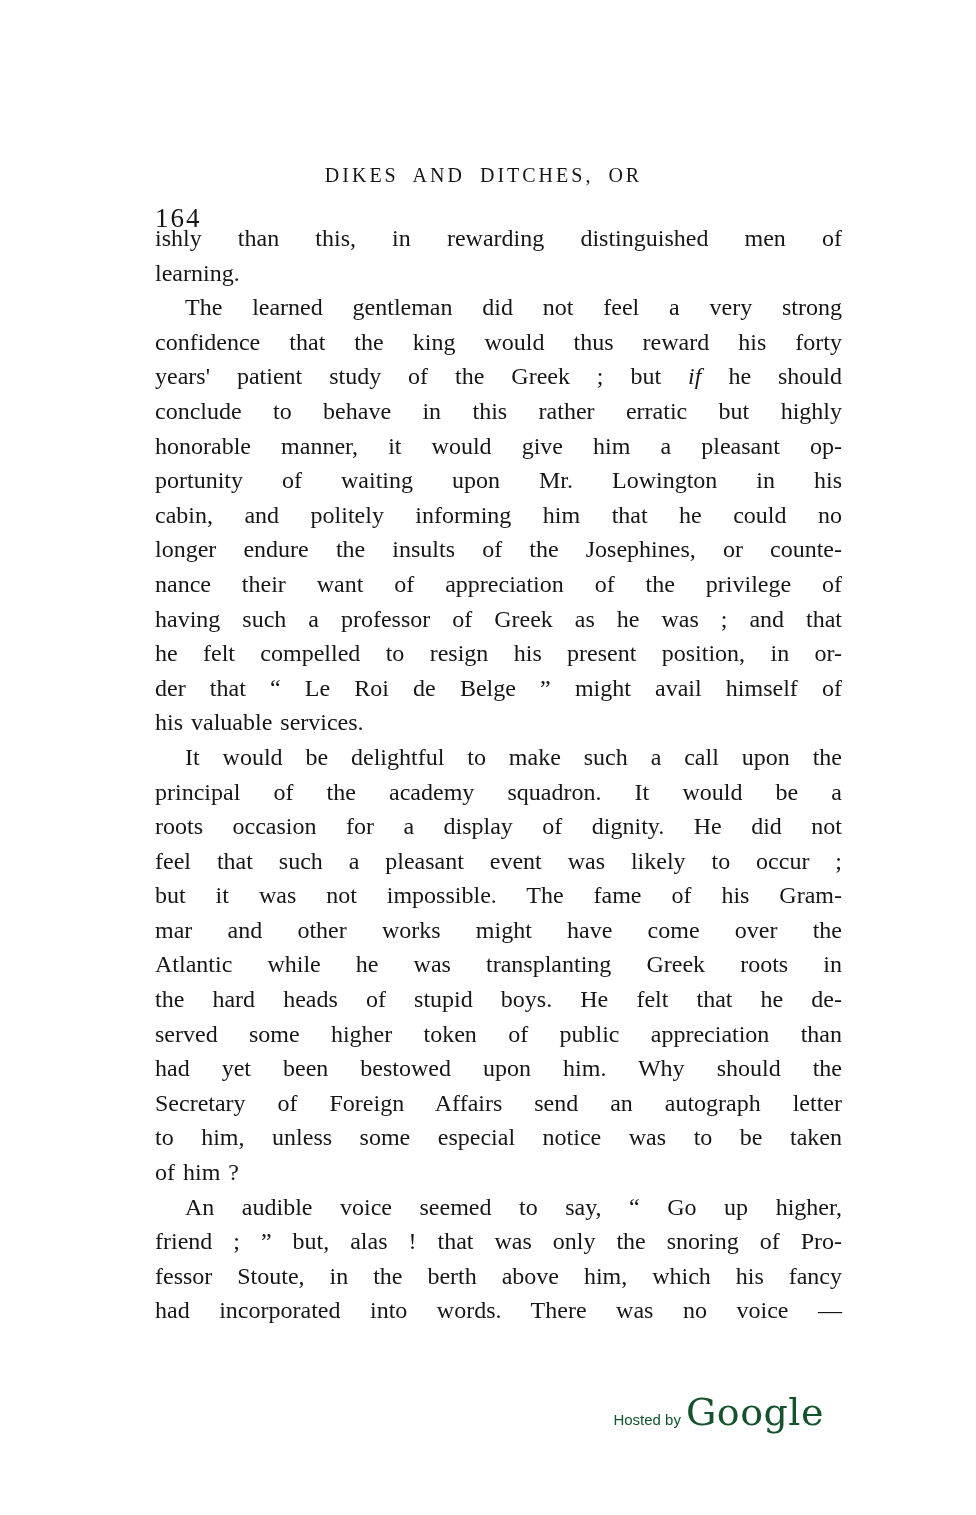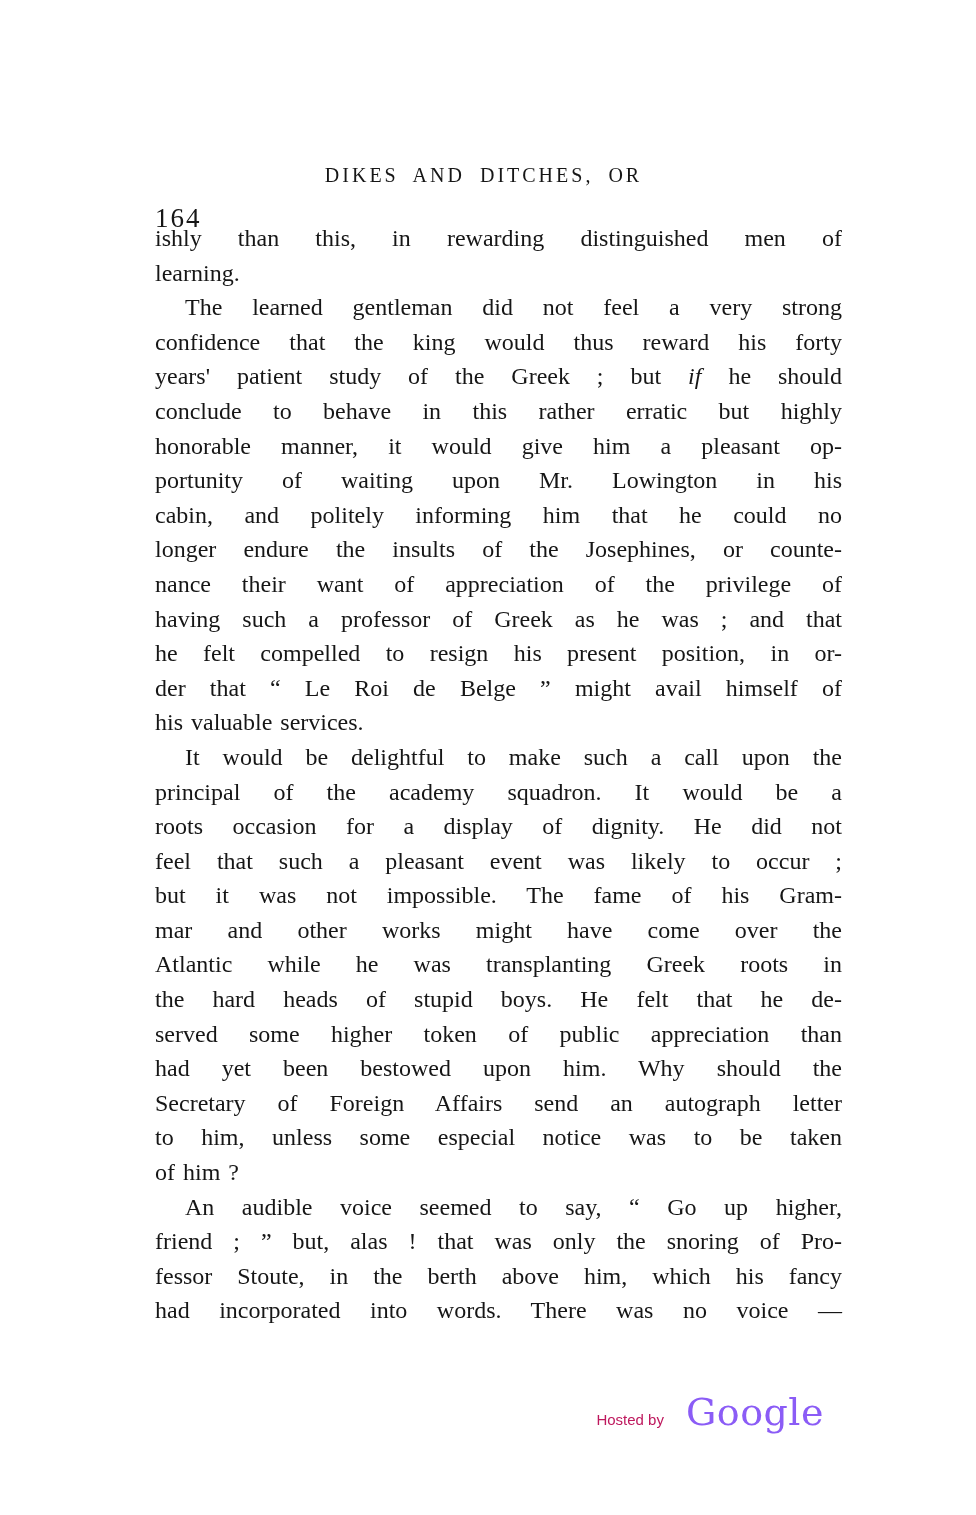--- a/index.html
+++ b/index.html
@@ -66,27 +66,27 @@
     position: absolute;
     top: 1390px;
     left: 155px;
     width: 687px;
     text-align: right;
     padding-right: 18px;
   }
   .hosted-by {
     font-family: "Liberation Sans", sans-serif;
     font-size: 15px;
-    color: #be185d;
-    margin-right: 22px;
+    color: #14532d;
+    margin-right: 5px;
   }
   .google-logo {
     font-family: "DejaVu Serif", serif;
     font-size: 38px;
-    color: #8b5cf6;
+    color: #14532d;
     letter-spacing: 0.5px;
   }
 </style>
 </head>
 <body>
 
 <div class="page">
 
   <div class="header">
     <span class="page-num">164</span>

